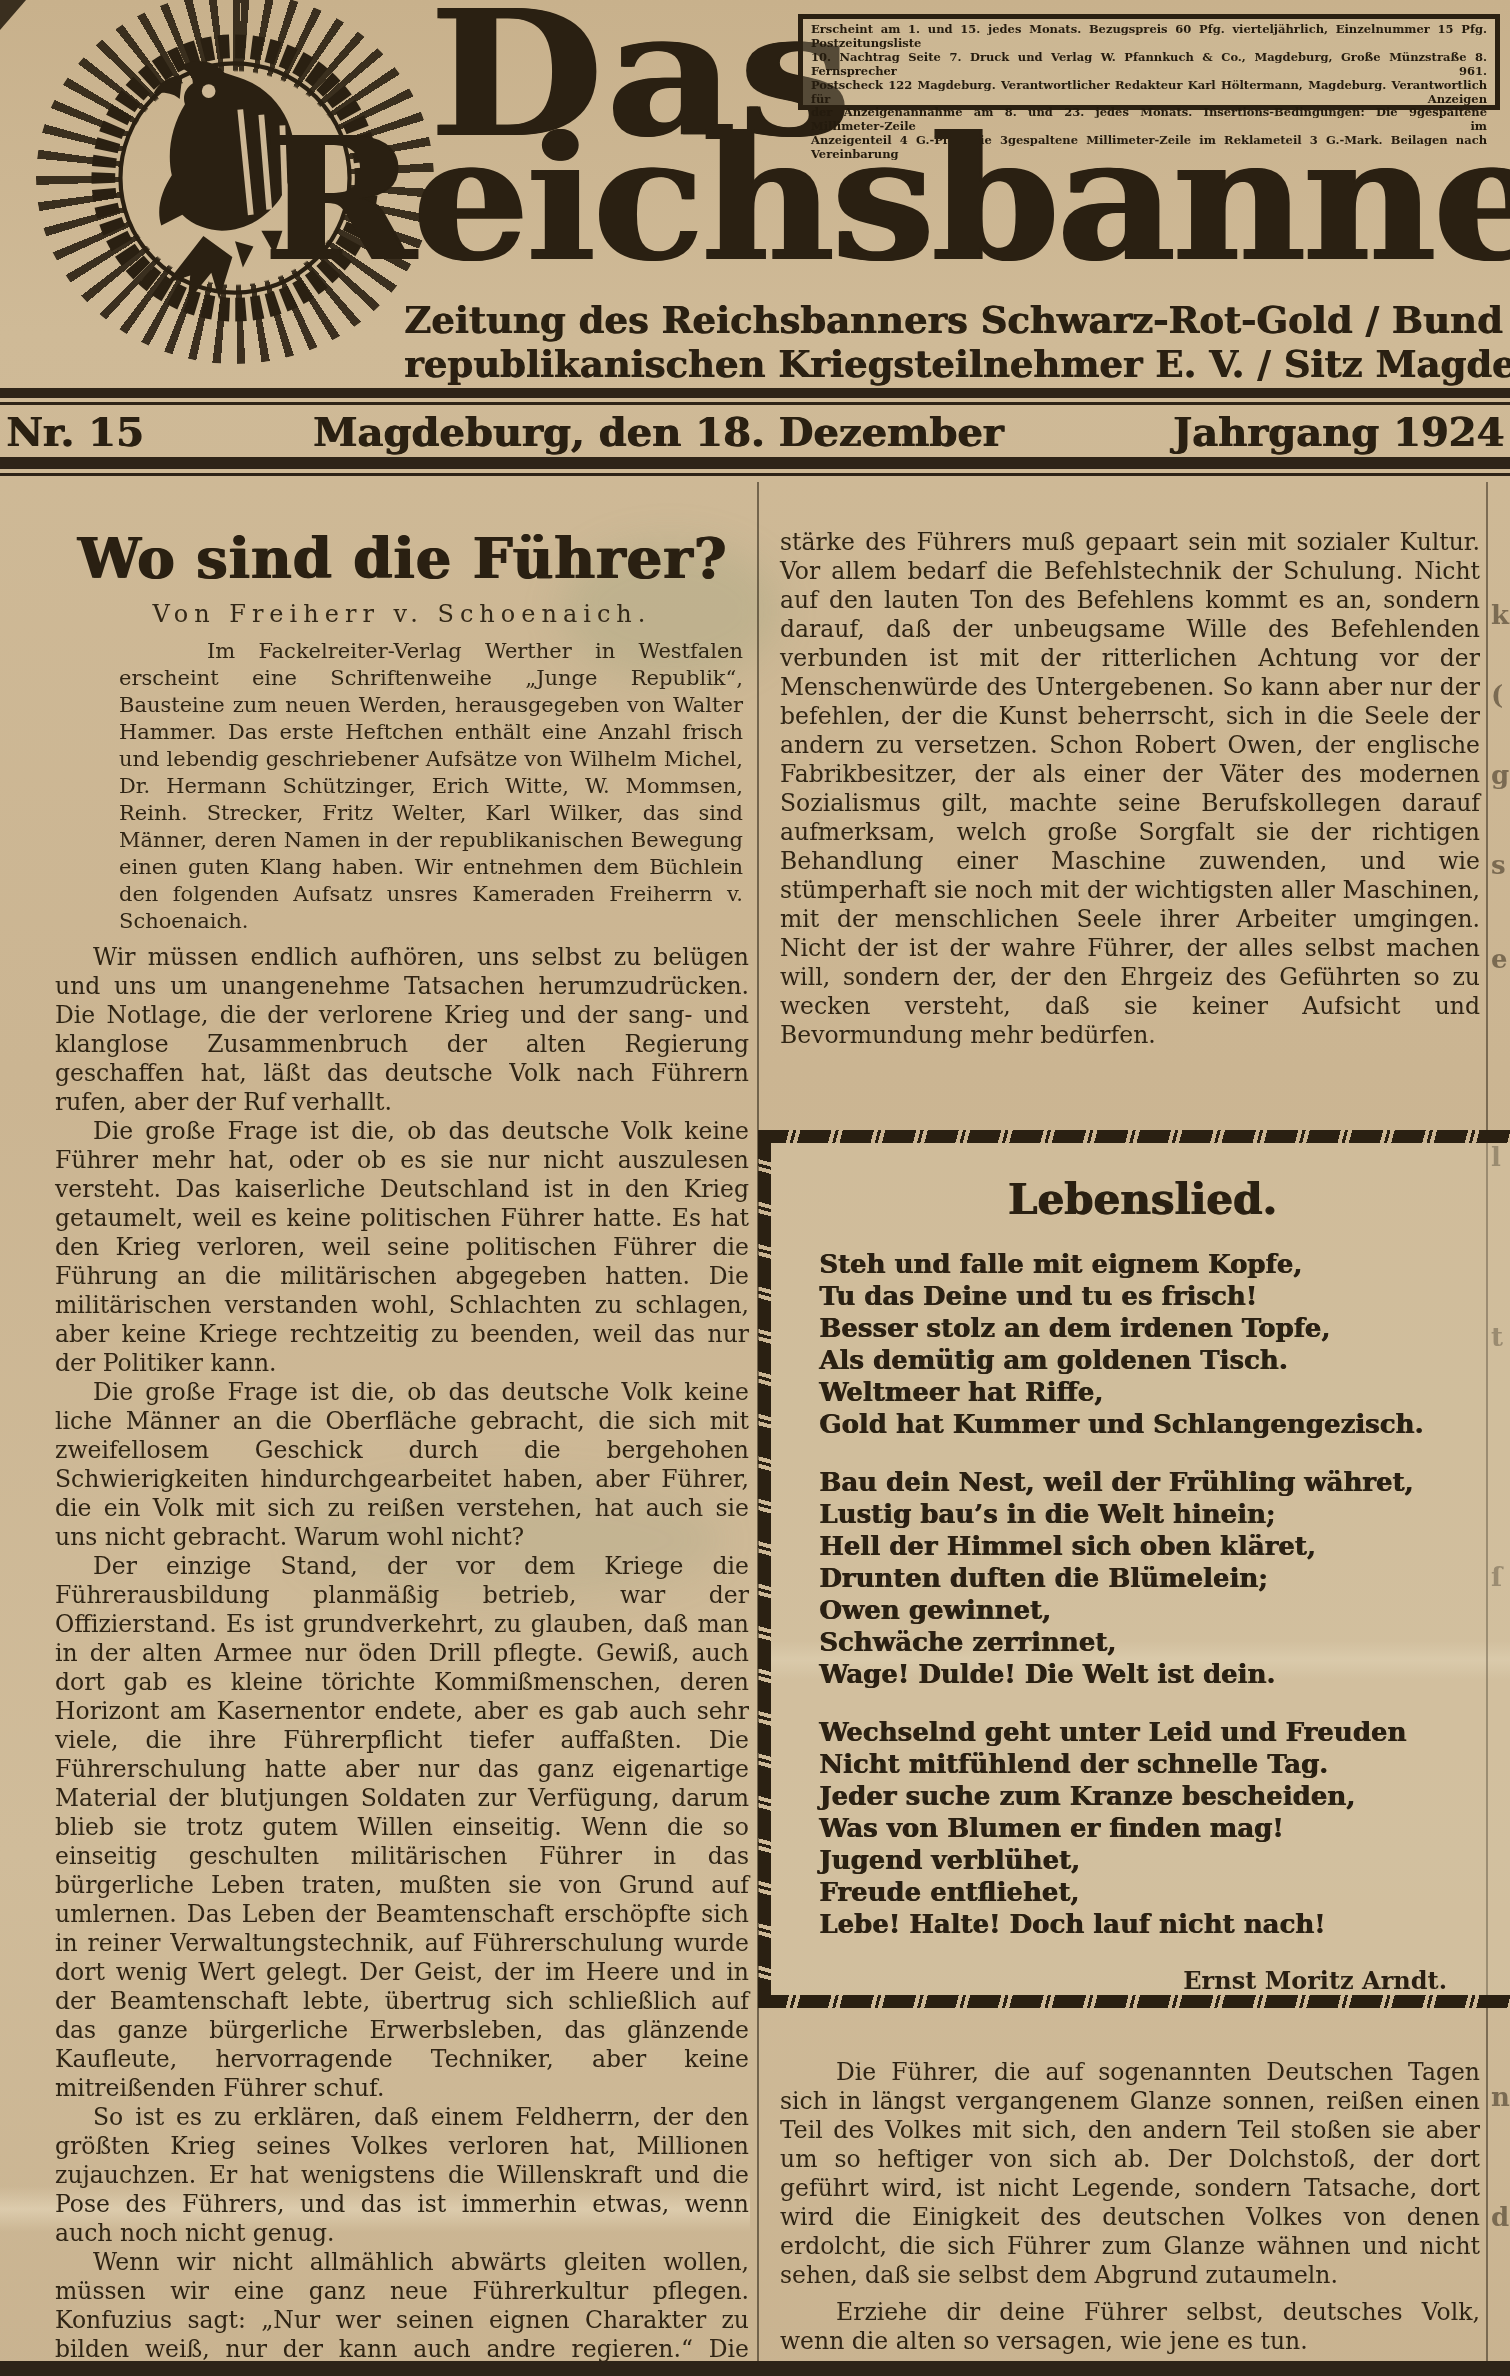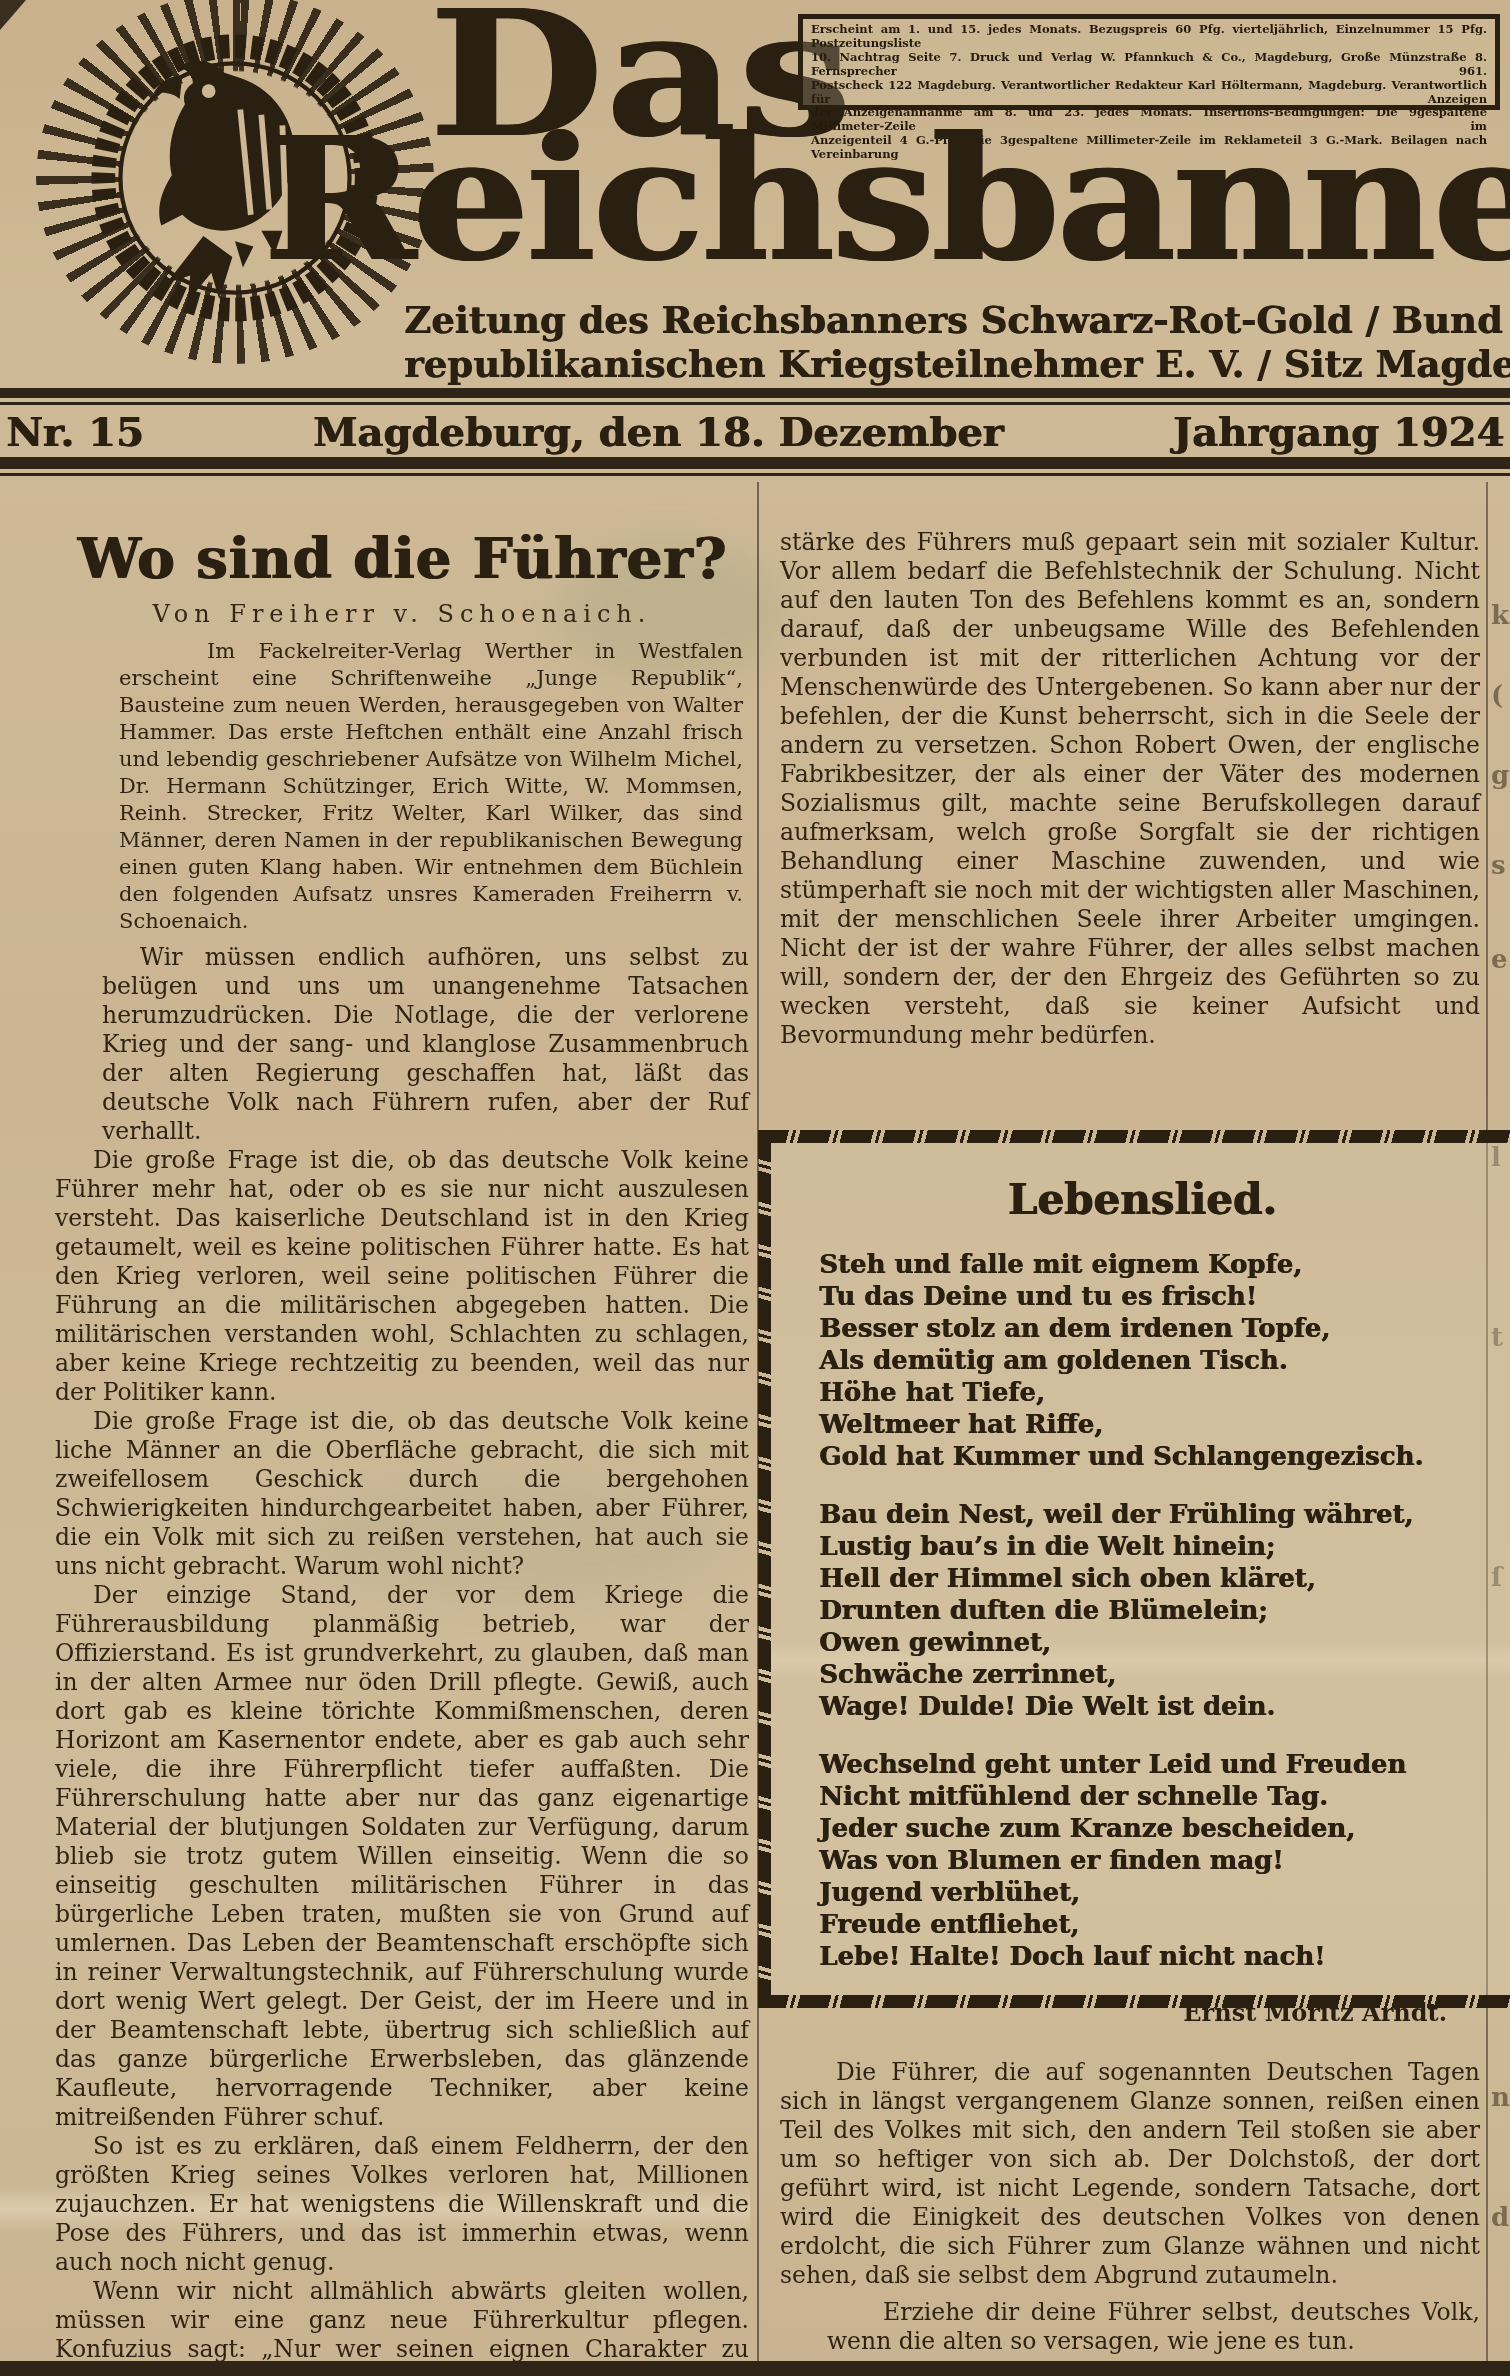--- a/index.html
+++ b/index.html
@@ -51,21 +51,21 @@
 
   .col-left{position:absolute;left:55px;top:44px;width:694px;}
   .col-right{position:absolute;left:780px;top:46px;width:700px;}
 
   .headline{font-size:56px;line-height:64px;font-weight:bold;text-align:center;letter-spacing:1px;text-shadow:1.6px 0 0 currentColor;}
   .byline{margin-top:10px;font-size:24px;letter-spacing:6px;text-align:center;color:#332817;}
   .intro{margin:10px 6px 0 64px;font-size:21px;line-height:27px;text-align:justify;text-indent:88px;color:#302515;}
   .para{margin:0;font-size:23.5px;line-height:29px;text-align:justify;text-indent:38px;color:#2f2414;}
   .col-right .para{text-indent:56px;}
   .para.cont{text-indent:0;}
-  .para.gap{margin-top:8px;margin-left:47px;}
+  .para.gap{margin-top:8px;}
 
   
   .poem-frame{position:relative;margin:80px 0 0 -22px;width:788px;height:878px;}
   .pf{position:absolute;background-color:transparent;}
   .pf-h{left:0;right:0;height:13px;background:repeating-linear-gradient(105deg,#2a2012 0 30px,rgba(42,32,18,0) 30px 34px,#2a2012 34px 37px,rgba(42,32,18,0) 37px 41px);}
   .pf-v{top:0;bottom:0;width:13px;background:repeating-linear-gradient(15deg,#2a2012 0 30px,rgba(42,32,18,0) 30px 34px,#2a2012 34px 37px,rgba(42,32,18,0) 37px 41px);}
   .pf-top{top:0;} .pf-bottom{bottom:0;} .pf-left{left:0;} .pf-right{right:0;}
   .poem-inner{position:absolute;inset:13px;background:rgba(216,201,170,.35);padding:24px 28px 14px 48px;box-sizing:border-box;}
   .poem-title{font-size:42px;font-weight:bold;text-align:center;margin:8px 40px 24px 0;text-shadow:1.2px 0 0 currentColor;}
   .stanza{margin-bottom:26px;}
@@ -169,21 +169,20 @@
         <div class="pf pf-h pf-bottom"></div>
         <div class="pf pf-v pf-left"></div>
         <div class="pf pf-v pf-right"></div>
         <div class="poem-inner">
           <div class="poem-title">Lebenslied.</div>
           <div class="stanza">
             <div class="poem-line">Steh und falle mit eignem Kopfe,</div>
             <div class="poem-line">Tu das Deine und tu es frisch!</div>
             <div class="poem-line">Besser stolz an dem irdenen Topfe,</div>
             <div class="poem-line">Als demütig am goldenen Tisch.</div>
-            <div class="poem-line">Höhe hat Tiefe,</div>
             <div class="poem-line">Weltmeer hat Riffe,</div>
             <div class="poem-line">Gold hat Kummer und Schlangengezisch.</div>
           </div>
           <div class="stanza">
             <div class="poem-line">Bau dein Nest, weil der Frühling währet,</div>
             <div class="poem-line">Lustig bau’s in die Welt hinein;</div>
             <div class="poem-line">Hell der Himmel sich oben kläret,</div>
             <div class="poem-line">Drunten duften die Blümelein;</div>
             <div class="poem-line">Owen gewinnet,</div>
             <div class="poem-line">Schwäche zerrinnet,</div>

